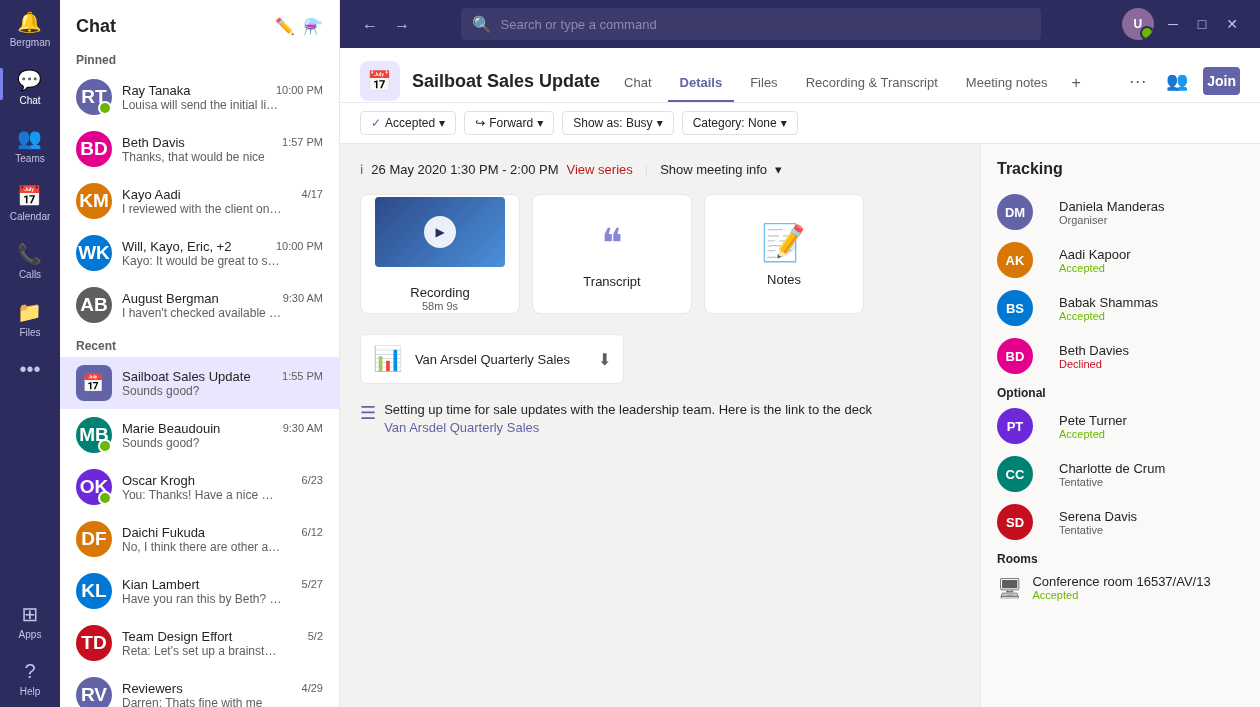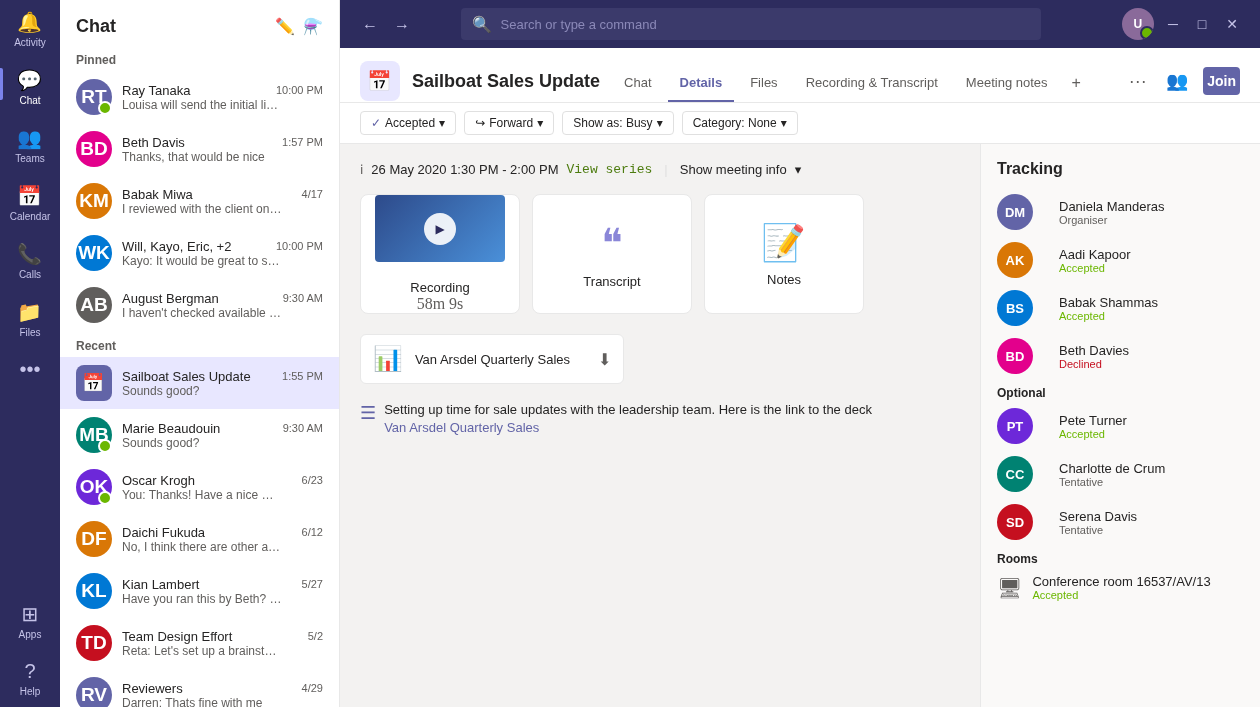--- a/index.html
+++ b/index.html
@@ -282,21 +282,21 @@
     }
     .play-btn {
       width: 32px; height: 32px;
       background: rgba(255,255,255,0.9);
       border-radius: 50%;
       display: flex; align-items: center; justify-content: center;
       font-size: 12px;
       color: #2d2c5e;
     }
     .card-label { font-size: 13px; font-weight: 500; color: #252424; }
-    .card-sublabel { font-size: 16px; color: #605e5c; font-family: Liberation Serif, serif; }
+    .card-sublabel { font-size: 11px; color: #605e5c; }
 
     
     .attachment-row {
       display: flex;
       align-items: center;
       gap: 12px;
       padding: 10px 12px;
       border: 1px solid #e8e8e8;
       border-radius: 6px;
       background: #fff;
@@ -365,21 +365,21 @@
     .av-teal { background: #008272; color: #fff; }
     .av-red { background: #c50f1f; color: #fff; }
     .av-gray { background: #605e5c; color: #fff; }
   </style>
 </head>
 <body>
 
 <div class="sidebar">
   <div class="sidebar-item">
     <span class="icon">🔔</span>
-    <span class="sidebar-item-label">Activity</span>
+    <span class="sidebar-item-label">Bergman</span>
   </div>
   <div class="sidebar-item active">
     <span class="icon">💬</span>
     <span class="sidebar-item-label">Chat</span>
   </div>
   <div class="sidebar-item">
     <span class="icon">👥</span>
     <span class="sidebar-item-label">Teams</span>
   </div>
   <div class="sidebar-item">
@@ -436,21 +436,21 @@
         <span class="chat-name">Beth Davis</span>
         <span class="chat-time">1:57 PM</span>
       </div>
       <div class="chat-preview">Thanks, that would be nice</div>
     </div>
   </div>
   <div class="chat-item">
     <div class="avatar av-orange">KM</div>
     <div class="chat-info">
       <div class="chat-name-row">
-        <span class="chat-name">Babak Miwa</span>
+        <span class="chat-name">Kayo Aadi</span>
         <span class="chat-time">4/17</span>
       </div>
       <div class="chat-preview">I reviewed with the client on Tuesda...</div>
     </div>
   </div>
   <div class="chat-item">
     <div class="avatar av-blue">WK</div>
     <div class="chat-info">
       <div class="chat-name-row">
         <span class="chat-name">Will, Kayo, Eric, +2</span>
@@ -603,21 +603,21 @@
       <span>▾</span>
     </button>
   </div>
 
   <div class="content-area">
     <div class="main-panel">
 
       <div class="date-info">
         <span style="color:#605e5c;">ℹ</span>
         <span>26 May 2020 1:30 PM - 2:00 PM</span>
-        <span style="color:#4d7c0f; cursor:pointer; font-weight:500;font-family:Liberation Mono, monospace;">View series</span>
+        <span style="color:#b91c1c; cursor:pointer; font-weight:500;">View series</span>
         <span style="color:#e0e0e0; margin:0 4px;">|</span>
         <span class="show-meeting">Show meeting info</span>
         <span>▾</span>
       </div>
 
       <div class="cards-row">
 
         <div class="card">
           <div class="card-thumb">
             <div class="play-btn">▶</div>

